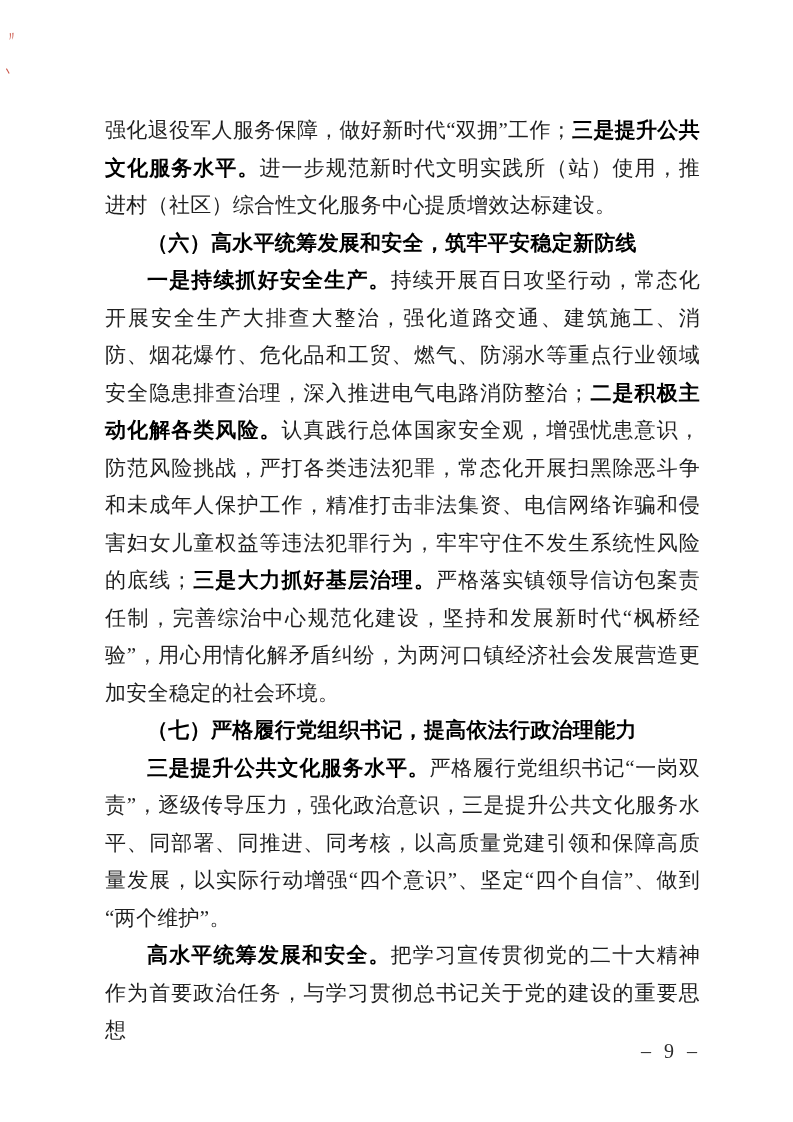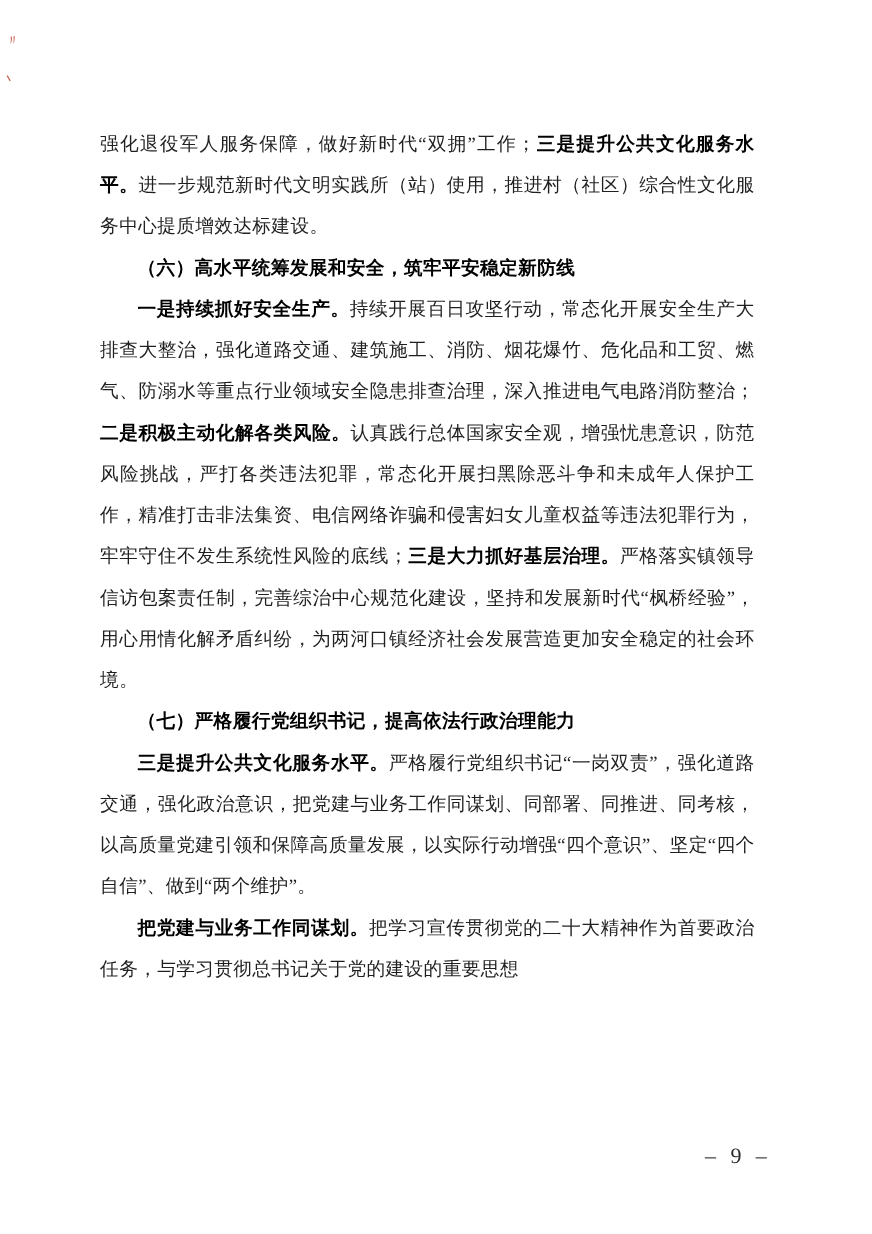--- a/index.html
+++ b/index.html
@@ -15,25 +15,25 @@
     font-family: "Liberation Serif", serif;
   }
   .page {
     position: absolute;
     left: 0; top: 0;
     width: 793px; height: 1122px;
     background: #ffffff;
   }
   .doc-body {
     position: absolute;
-    left: 91px;
+    left: 105px;
     top: 112px;
     width: 595px;
     color: #1f1f1f;
-    font-size: 17px;
+    font-size: 21px;
     line-height: 37.5px;
     letter-spacing: 0.3px;
     text-align: justify;
   }
   .para {
     margin: 0;
     padding: 0;
   }
   .para.indent {
     text-indent: 2em;
@@ -77,19 +77,19 @@
 
   <span class="scan-mark m1">〃</span>
   <span class="scan-mark m2">丶</span>
 
   <div class="doc-body">
 
   <p class="para"><span class="run">强化退役军人服务保障，做好新时代“双拥”工作；</span><span class="run bold">三是提升公共文化服务水平。</span><span class="run">进一步规范新时代文明实践所（站）使用，推进村（社区）综合性文化服务中心提质增效达标建设。</span></p>
       <p class="para indent heading"><span class="run bold">（六）高水平统筹发展和安全，筑牢平安稳定新防线</span></p>
       <p class="para indent"><span class="run bold">一是持续抓好安全生产。</span><span class="run">持续开展百日攻坚行动，常态化开展安全生产大排查大整治，强化道路交通、建筑施工、消防、烟花爆竹、危化品和工贸、燃气、防溺水等重点行业领域安全隐患排查治理，深入推进电气电路消防整治；</span><span class="run bold">二是积极主动化解各类风险。</span><span class="run">认真践行总体国家安全观，增强忧患意识，防范风险挑战，严打各类违法犯罪，常态化开展扫黑除恶斗争和未成年人保护工作，精准打击非法集资、电信网络诈骗和侵害妇女儿童权益等违法犯罪行为，牢牢守住不发生系统性风险的底线；</span><span class="run bold">三是大力抓好基层治理。</span><span class="run">严格落实镇领导信访包案责任制，完善综治中心规范化建设，坚持和发展新时代“枫桥经验”，用心用情化解矛盾纠纷，为两河口镇经济社会发展营造更加安全稳定的社会环境。</span></p>
       <p class="para indent heading"><span class="run bold">（七）严格履行党组织书记，提高依法行政治理能力</span></p>
-      <p class="para indent"><span class="run bold">三是提升公共文化服务水平。</span><span class="run">严格履行党组织书记“一岗双责”，强化道路交通，强化政治意识，把党建与业务工作同谋划、同部署、同推进、同考核，以高质量党建引领和保障高质量发展，以实际行动增强“四个意识”、坚定“四个自信”、做到“两个维护”。</span></p>
-      <p class="para indent"><span class="run bold">把党建与业务工作同谋划。</span><span class="run">把学习宣传贯彻党的二十大精神作为首要政治任务，与学习贯彻总书记关于党的建设的重要思想</span></p>
+      <p class="para indent"><span class="run bold">三是提升公共文化服务水平。</span><span class="run">严格履行党组织书记“一岗双责”，逐级传导压力，强化政治意识，三是提升公共文化服务水平、同部署、同推进、同考核，以高质量党建引领和保障高质量发展，以实际行动增强“四个意识”、坚定“四个自信”、做到“两个维护”。</span></p>
+      <p class="para indent"><span class="run bold">高水平统筹发展和安全。</span><span class="run">把学习宣传贯彻党的二十大精神作为首要政治任务，与学习贯彻总书记关于党的建设的重要思想</span></p>
     </div>
 
   <div class="footer-pagenum">– 9 –</div>
 
 </div>
 
 </body></html>

